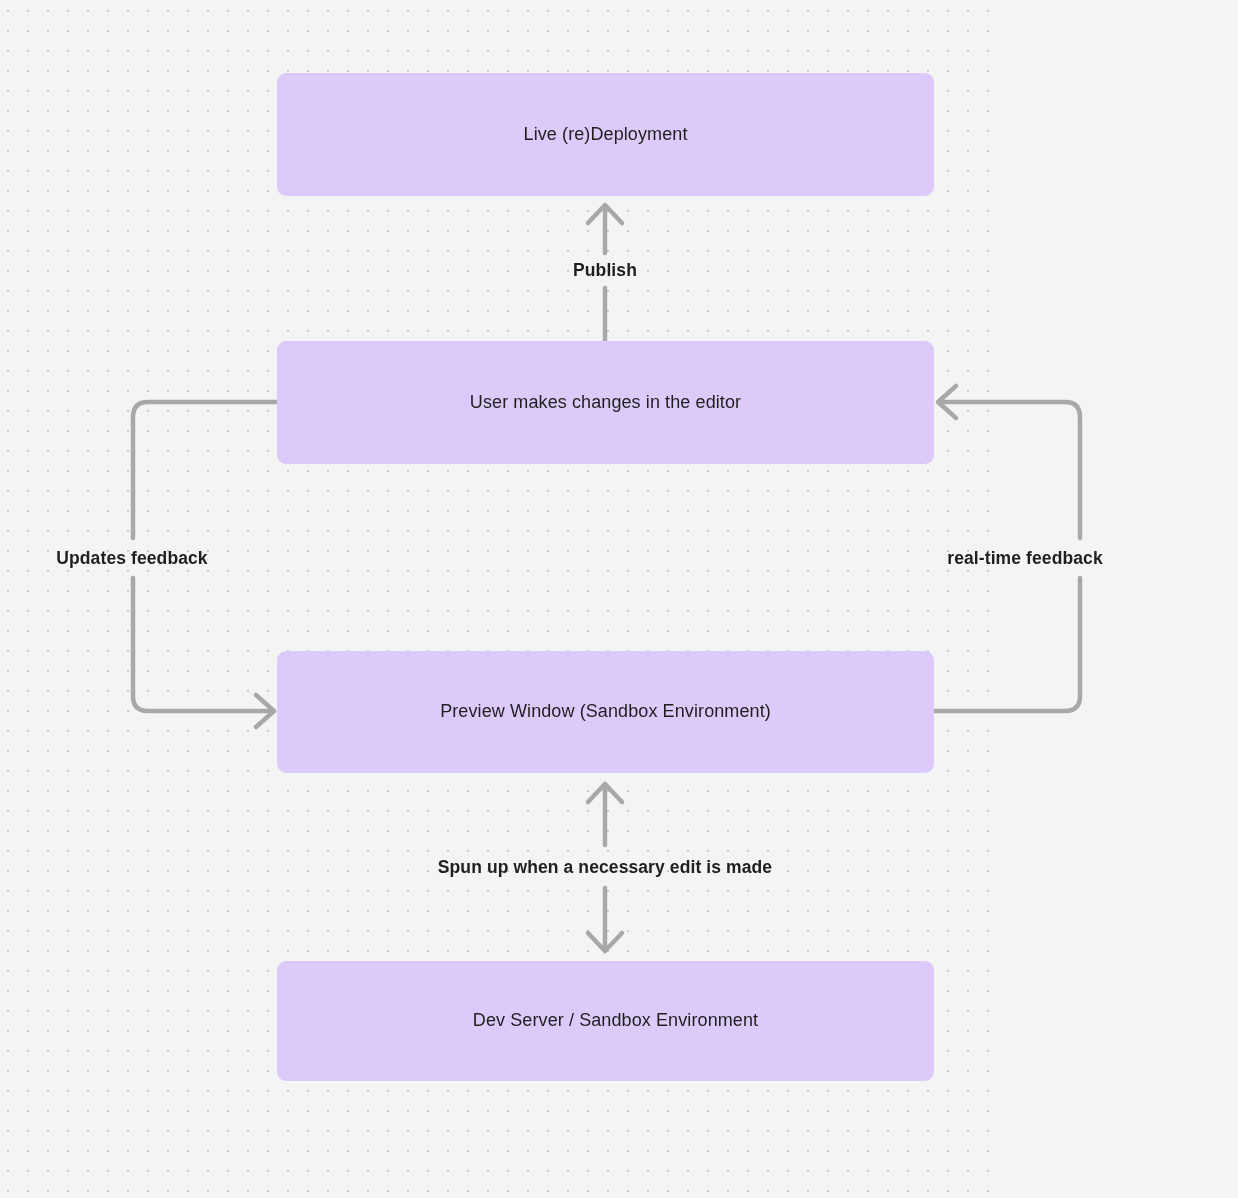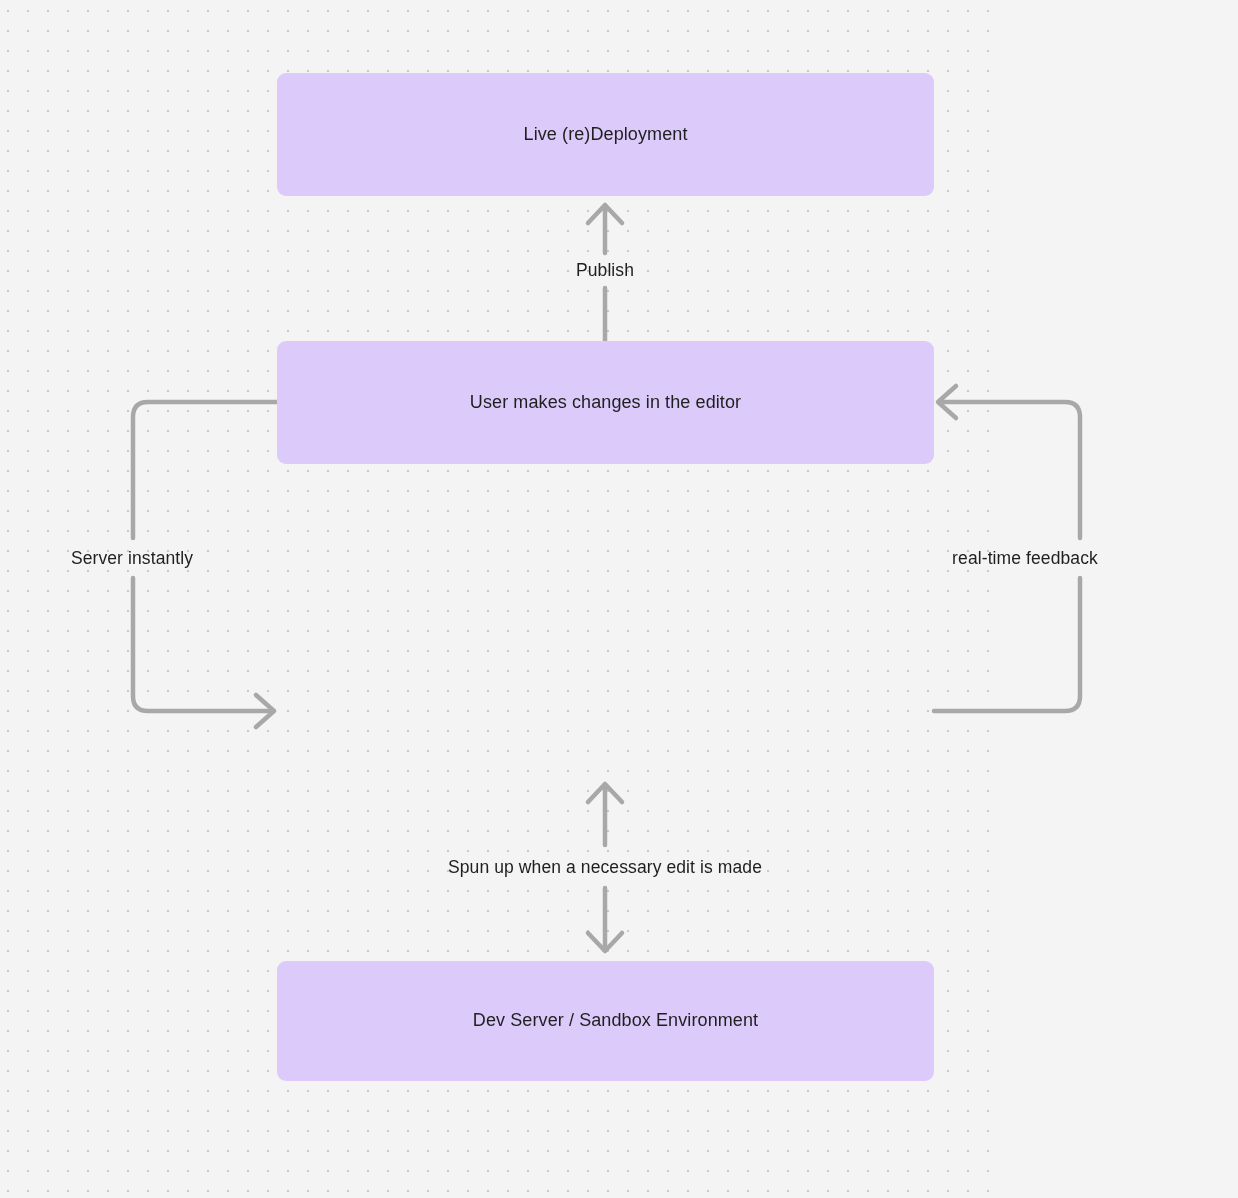--- a/index.html
+++ b/index.html
@@ -62,20 +62,21 @@
     position: absolute;
     color: #1f1f1f;
     font-size: 17.5px;
     letter-spacing: 0.1px;
     white-space: nowrap;
     background: transparent;
     user-select: none;
   }
   .edge-label.centered {
     transform: translate(-50%, -50%);
+    font-weight: bold;
   }
 
   #label-publish   { left: 605px; top: 270px; }
   #label-updates   { left: 132px; top: 558px; }
   #label-realtime  { left: 1025px; top: 558px; }
   #label-spun      { left: 605px; top: 867px; }
 </style>
 </head>
 <body>
 
@@ -110,26 +111,29 @@
   </svg>
 
   <div class="node" id="node-live">
     <span>Live (re)Deployment</span>
   </div>
 
   <div class="node" id="node-editor">
     <span>User makes changes in the editor</span>
   </div>
 
+  <div class="node" id="node-preview">
+    <span>Preview Window (Sandbox Environment)</span>
+  </div>
 
   <div class="node" id="node-devserver">
     <span>Dev Server / Sandbox Environment</span>
   </div>
 
   <div class="edge-label centered" id="label-publish">Publish</div>
 
-  <div class="edge-label centered" id="label-updates">Server instantly</div>
+  <div class="edge-label centered" id="label-updates">Updates feedback</div>
 
   <div class="edge-label centered" id="label-realtime">real-time feedback</div>
 
   <div class="edge-label centered" id="label-spun">Spun up when a necessary edit is made</div>
 
 </div>
 
 </body></html>

